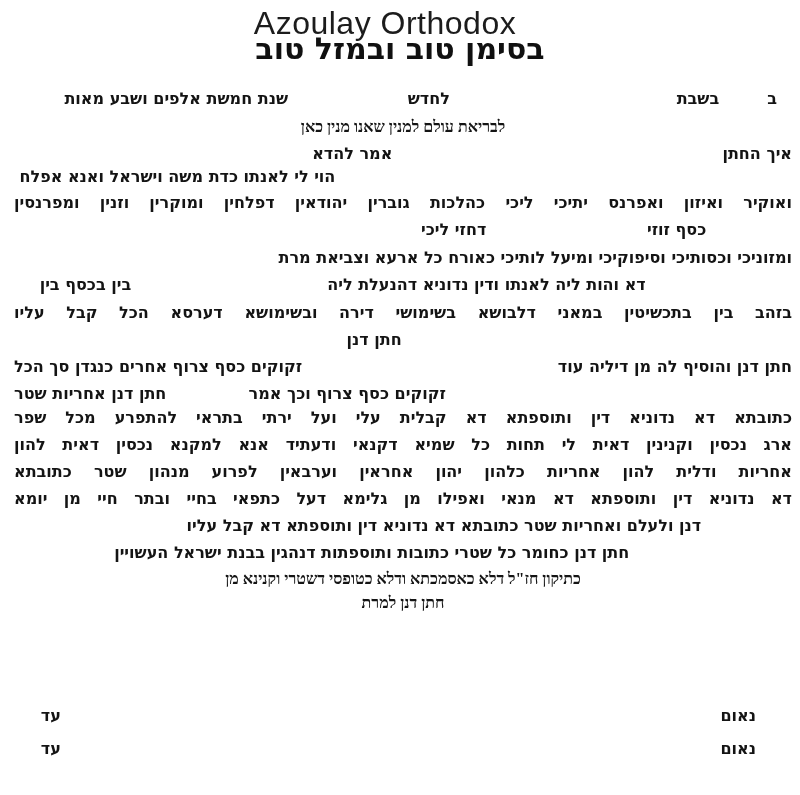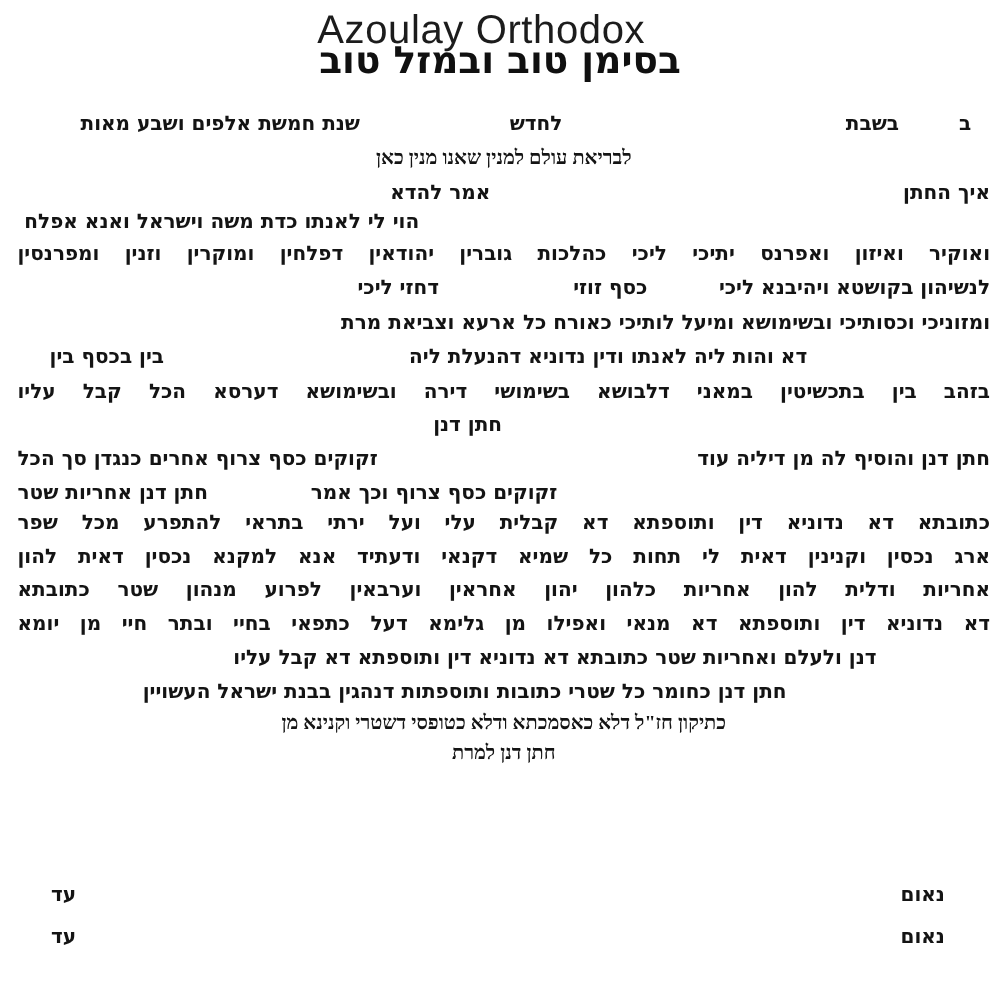--- a/index.html
+++ b/index.html
@@ -82,30 +82,29 @@
     <span class="sp" style="flex-grow:334"></span>
     <span class="t">הוי לי לאנתו כדת משה וישראל ואנא אפלח</span>
     <span class="sp" style="flex-grow:4"></span>
   </div>
 
   <div class="line" style="top:192px">
     <span class="just-fill">ואוקיר ואיזון ואפרנס יתיכי ליכי כהלכות גוברין יהודאין דפלחין ומוקרין וזנין ומפרנסין</span>
   </div>
 
   <div class="line" style="top:219px">
-    <span class="t">לנשיהון בקושטא ויהיבנא ליכי</span>
     <span class="sp" style="flex-grow:40"></span>
     <span class="t">כסף זוזי</span>
     <span class="sp" style="flex-grow:75"></span>
     <span class="t">דחזי ליכי</span>
     <span class="sp" style="flex-grow:190"></span>
   </div>
 
   <div class="line" style="top:247px">
-    <span class="t">ומזוניכי וכסותיכי ובשימושא ומיעל לותיכי כאורח כל ארעא וצביאת מרת</span>
+    <span class="t">ומזוניכי וכסותיכי וסיפוקיכי ומיעל לותיכי כאורח כל ארעא וצביאת מרת</span>
     <span class="sp" style="flex-grow:100"></span>
   </div>
 
   <div class="line" style="top:274px">
     <span class="sp" style="flex-grow:97"></span>
     <span class="t">דא והות ליה לאנתו ודין נדוניא דהנעלת ליה</span>
     <span class="sp" style="flex-grow:130"></span>
     <span class="t">בין בכסף בין</span>
     <span class="sp" style="flex-grow:17"></span>
   </div>

